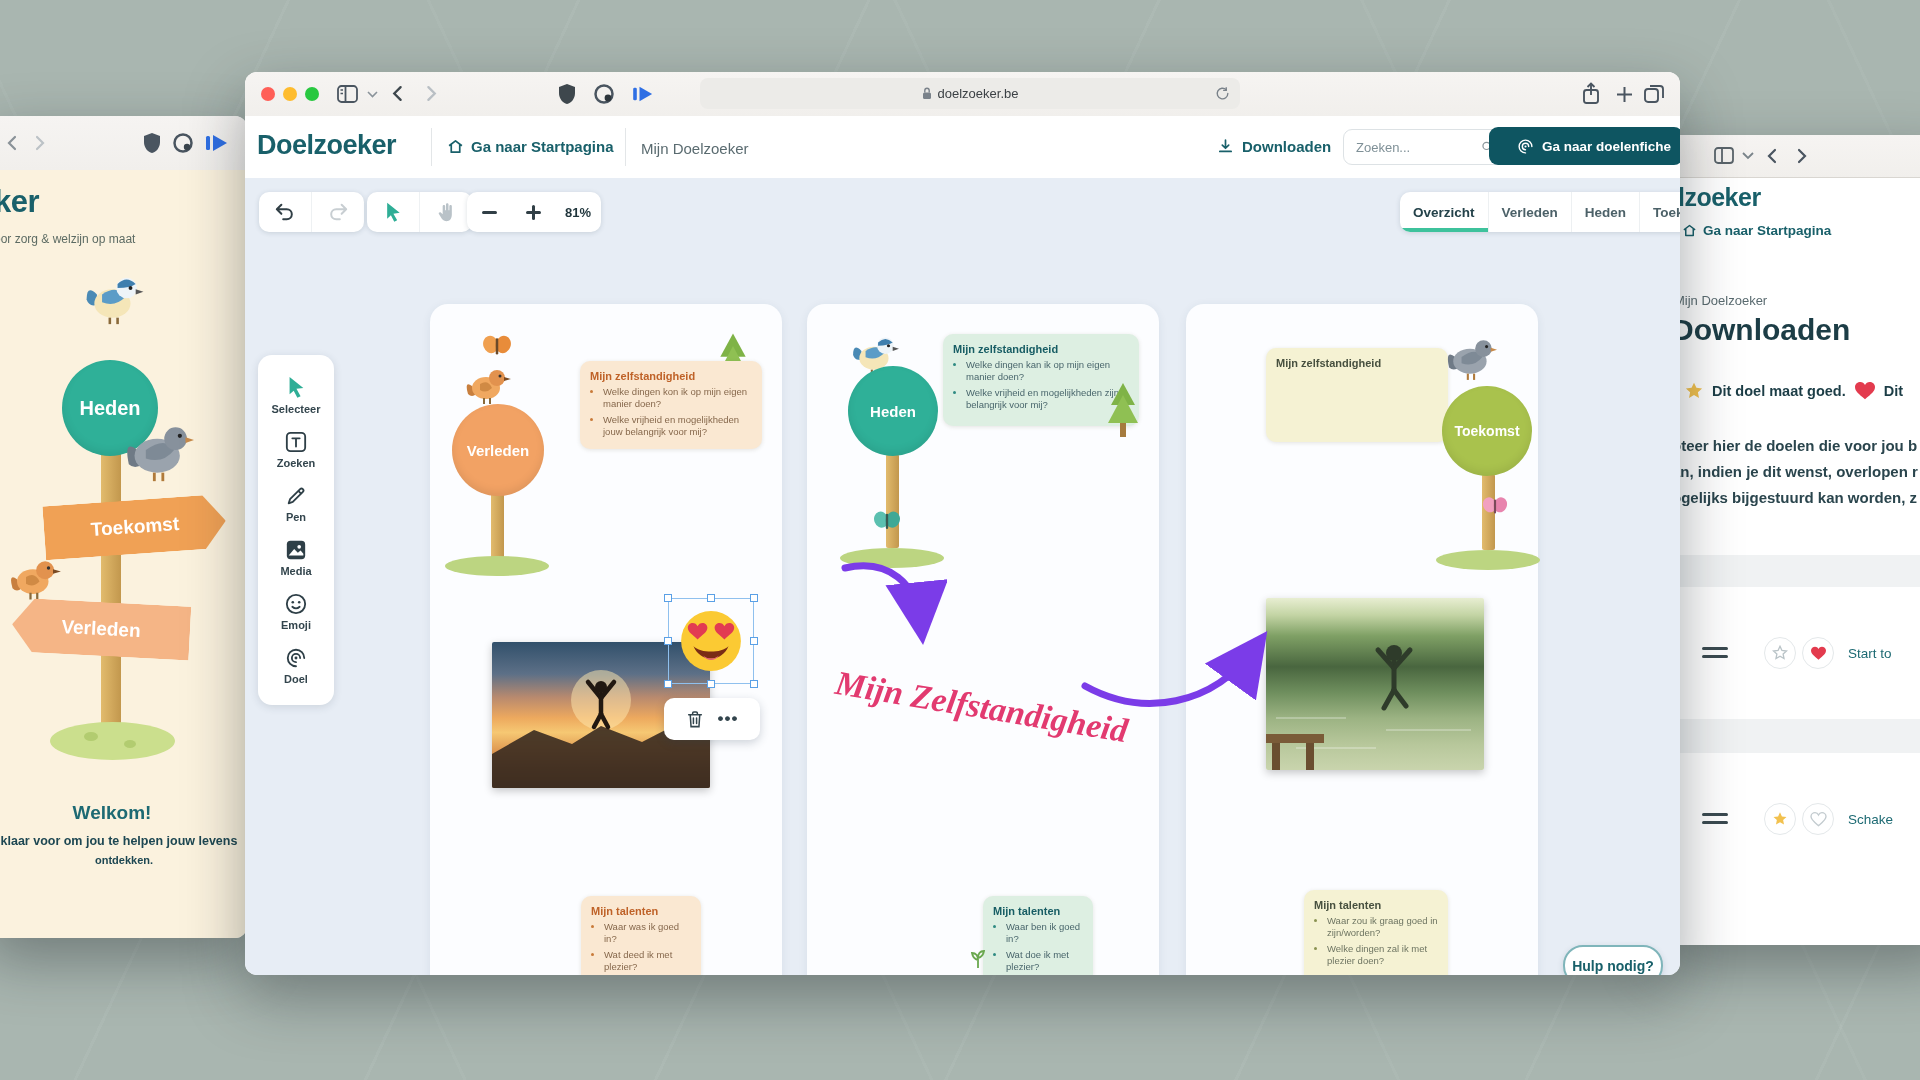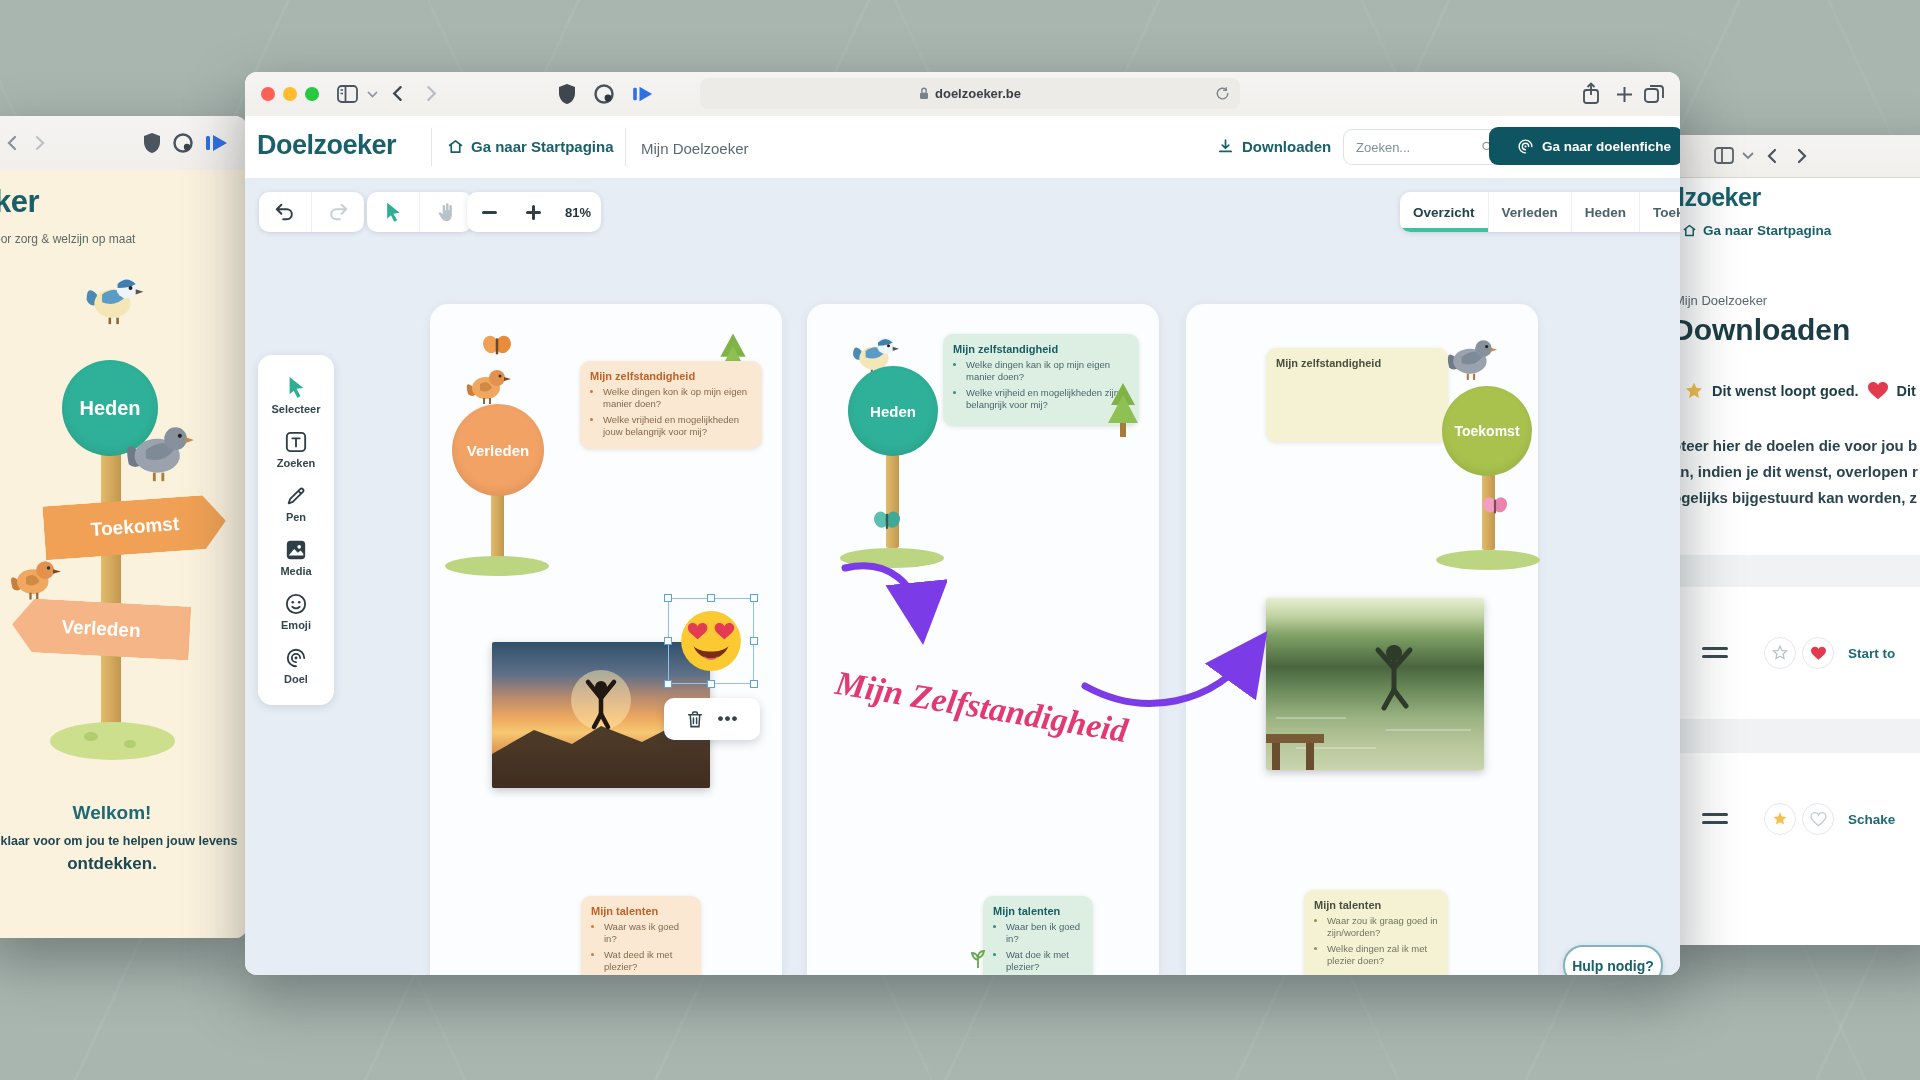--- a/index.html
+++ b/index.html
@@ -44,21 +44,21 @@
   .ctx-pill{background:#fff;border-radius:10px;box-shadow:0 3px 10px rgba(40,60,80,.22);display:flex;align-items:center;justify-content:center;gap:14px;}
   .annotation{font-family:"Liberation Serif",serif;font-style:italic;font-weight:700;color:#e23a70;white-space:nowrap;}
   .help-btn{background:#fff;border:2px solid #7fb5ba;border-radius:20px;color:#19606a;font-weight:800;font-size:14px;display:flex;align-items:center;justify-content:center;box-shadow:0 2px 6px rgba(40,60,80,.15);}
   .cta{background:#0e5561;border-radius:9px;color:#fff;font-weight:700;font-size:13.5px;display:flex;align-items:center;justify-content:center;gap:8px;}
   .search{border:1.5px solid #dde2e5;border-radius:9px;background:#fff;display:flex;align-items:center;padding:0 10px;gap:6px;}
   .search input{border:none;outline:none;width:100%;font-size:13px;color:#42555c;background:transparent;font-family:"Liberation Sans",sans-serif;}
   .search input::placeholder{color:#7f9097;}
   .rw-band{background:#f0f2f3;}
   .circ-btn{width:30px;height:30px;border-radius:50%;background:#fff;border:1px solid #e4e8ea;display:flex;align-items:center;justify-content:center;}
   .bodytxt{font-size:15px;font-weight:700;color:#2a454d;white-space:nowrap;}
-  .linktxt{color:#1d6a73;font-weight:700;font-size:13.5px;white-space:nowrap;}
+  .linktxt{color:#1d6a73;font-weight:400;font-size:13.5px;white-space:nowrap;}
 </style>
 </head>
 <body>
 
 <div class="win" style="left:-15px;top:116px;width:262px;height:822px;border-radius:12px;overflow:hidden;">
   <div class="abs" style="left:15px;top:0;right:0;bottom:0;">
     <div class="chrome abs" style="left:-15px;top:0;width:262px;height:54px;"></div>
     <svg class="abs" style="left:4px;top:18px" width="18" height="18" viewBox="0 0 18 18">
         <path d="M11 3 L5 9 L11 15" fill="none" stroke="#8a9298" stroke-width="2.2" stroke-linecap="round"></path>
       </svg>
@@ -124,21 +124,21 @@
     <div class="abs" style="left:12px;top:486px;width:178px;height:54px;background:#f5b586;transform:rotate(3deg);
                 clip-path:polygon(12% 0,100% 0,100% 100%,12% 100%,0 50%);display:flex;align-items:center;justify-content:center;">
       <span style="color:#fff;font-weight:800;font-size:19px;">Verleden</span>
     </div>
     <div class="grass abs" style="left:50px;top:606px;width:125px;height:38px;background:#cbdf8d;"></div>
     <div class="abs" style="left:84px;top:616px;width:14px;height:9px;border-radius:50%;background:#b2cc70;"></div>
     <div class="abs" style="left:124px;top:624px;width:12px;height:8px;border-radius:50%;background:#b2cc70;"></div>
 
     <div class="abs" style="left:0;top:686px;width:224px;text-align:center;font-size:19px;font-weight:800;color:#1d6a73;">Welkom!</div>
     <div class="abs" style="left:-26px;top:718px;width:276px;text-align:center;font-size:12.5px;font-weight:700;color:#1d4752;white-space:nowrap;">al klaar voor om jou te helpen jouw levens</div>
-    <div class="abs" style="left:0;top:738px;width:224px;text-align:center;font-size:17px;font-weight:700;color:#1d4752;">ontdekken.</div>
+    <div class="abs" style="left:12px;top:738px;width:224px;text-align:center;font-size:11px;font-weight:700;color:#1d4752;">ontdekken.</div>
   </div>
 </div>
 
 <div class="win" style="left:1658px;top:135px;width:300px;height:810px;border-radius:12px;overflow:hidden;">
   <div class="chrome abs" style="left:0;top:0;width:300px;height:42px;"></div>
   <svg class="abs" style="left:56px;top:12px" width="20" height="17" viewBox="0 0 20 17">
       <rect x="1" y="1" width="18" height="15" rx="3" fill="none" stroke="#5a646a" stroke-width="1.8"></rect>
       <line x1="8" y1="1" x2="8" y2="16" stroke="#5a646a" stroke-width="1.8"></line>
     </svg>
   <svg class="abs" style="left:84px;top:17px" width="12" height="8" viewBox="0 0 12 8">
@@ -158,21 +158,21 @@
       </svg>
     <span style="font-size:13.5px;font-weight:700;color:#19606a;white-space:nowrap;">Ga naar Startpagina</span>
   </div>
   <div class="abs" style="left:16px;top:158px;font-size:13px;color:#5a6b70;white-space:nowrap;">Mijn Doelzoeker</div>
   <div class="abs" style="left:14px;top:178px;font-size:30px;font-weight:800;color:#1c3d46;">Downloaden</div>
 
   <div class="abs" style="left:26px;top:246px;display:flex;align-items:center;gap:8px;">
     <svg width="20" height="20" viewBox="0 0 24 24">
         <path d="M12 2 l2.9 6.2 6.8 .8 -5 4.6 1.3 6.7 -6 -3.4 -6 3.4 1.3 -6.7 -5 -4.6 6.8 -.8 z" fill="#f2c14e"></path>
       </svg>
-    <span style="font-size:14.5px;font-weight:800;color:#1c3d46;white-space:nowrap;">Dit wenst loopt goed.</span>
+    <span style="font-size:14.5px;font-weight:800;color:#1c3d46;white-space:nowrap;">Dit doel maat goed.</span>
     <svg width="22" height="20" viewBox="0 0 24 22">
         <path d="M12 20 C5 14 1 11 1 6.5 C1 3 4 1 7 1 C9 1 11 2.2 12 4.3 C13 2.2 15 1 17 1 C20 1 23 3 23 6.5 C23 11 19 14 12 20 Z" fill="#e33b4e"></path>
       </svg>
     <span style="font-size:14.5px;font-weight:800;color:#1c3d46;">Dit</span>
   </div>
 
   <div class="abs bodytxt" style="left:14px;top:302px;">oteer hier de doelen die voor jou b</div>
   <div class="abs bodytxt" style="left:14px;top:328px;">an, indien je dit wenst, overlopen r</div>
   <div class="abs bodytxt" style="left:14px;top:354px;">ogelijks bijgestuurd kan worden, z</div>
 
@@ -242,21 +242,21 @@
     </svg>
   <svg class="abs" style="left:348px;top:11px" width="22" height="22" viewBox="0 0 22 22">
       <circle cx="11" cy="11" r="8.5" fill="none" stroke="#4a5560" stroke-width="2.5"></circle>
       <circle cx="15" cy="15" r="3.4" fill="#2e363c"></circle>
     </svg>
   <svg class="abs" style="left:386px;top:13px" width="26" height="18" viewBox="0 0 26 20">
       <rect x="1" y="3" width="4" height="14" rx="1.5" fill="#2f6fe4"></rect>
       <polygon points="8,2 22,10 8,18" fill="#2f6fe4"></polygon>
     </svg>
 
-  <div class="urlpill abs" style="left:455px;top:6px;width:540px;height:31px;font-weight:bold;">
+  <div class="urlpill abs" style="left:455px;top:6px;width:540px;height:31px;">
     <svg width="10" height="13" viewBox="0 0 10 13">
         <rect x="1" y="5.5" width="8" height="6.5" rx="1.5" fill="#7a828a"></rect>
         <path d="M2.8 5.5 V3.5 a2.2 2.2 0 0 1 4.4 0 V5.5" fill="none" stroke="#7a828a" stroke-width="1.4"></path>
       </svg>
     <span>doelzoeker.be</span>
     <svg class="abs" style="right:10px;top:8px" width="15" height="15" viewBox="0 0 24 24">
         <path d="M18 6 A8.5 8.5 0 1 0 20.5 12" fill="none" stroke="#7a828a" stroke-width="2.2" stroke-linecap="round"></path>
         <polyline points="18,2 18,7 13,7" fill="none" stroke="#7a828a" stroke-width="2.2"></polyline>
       </svg>
   </div>

